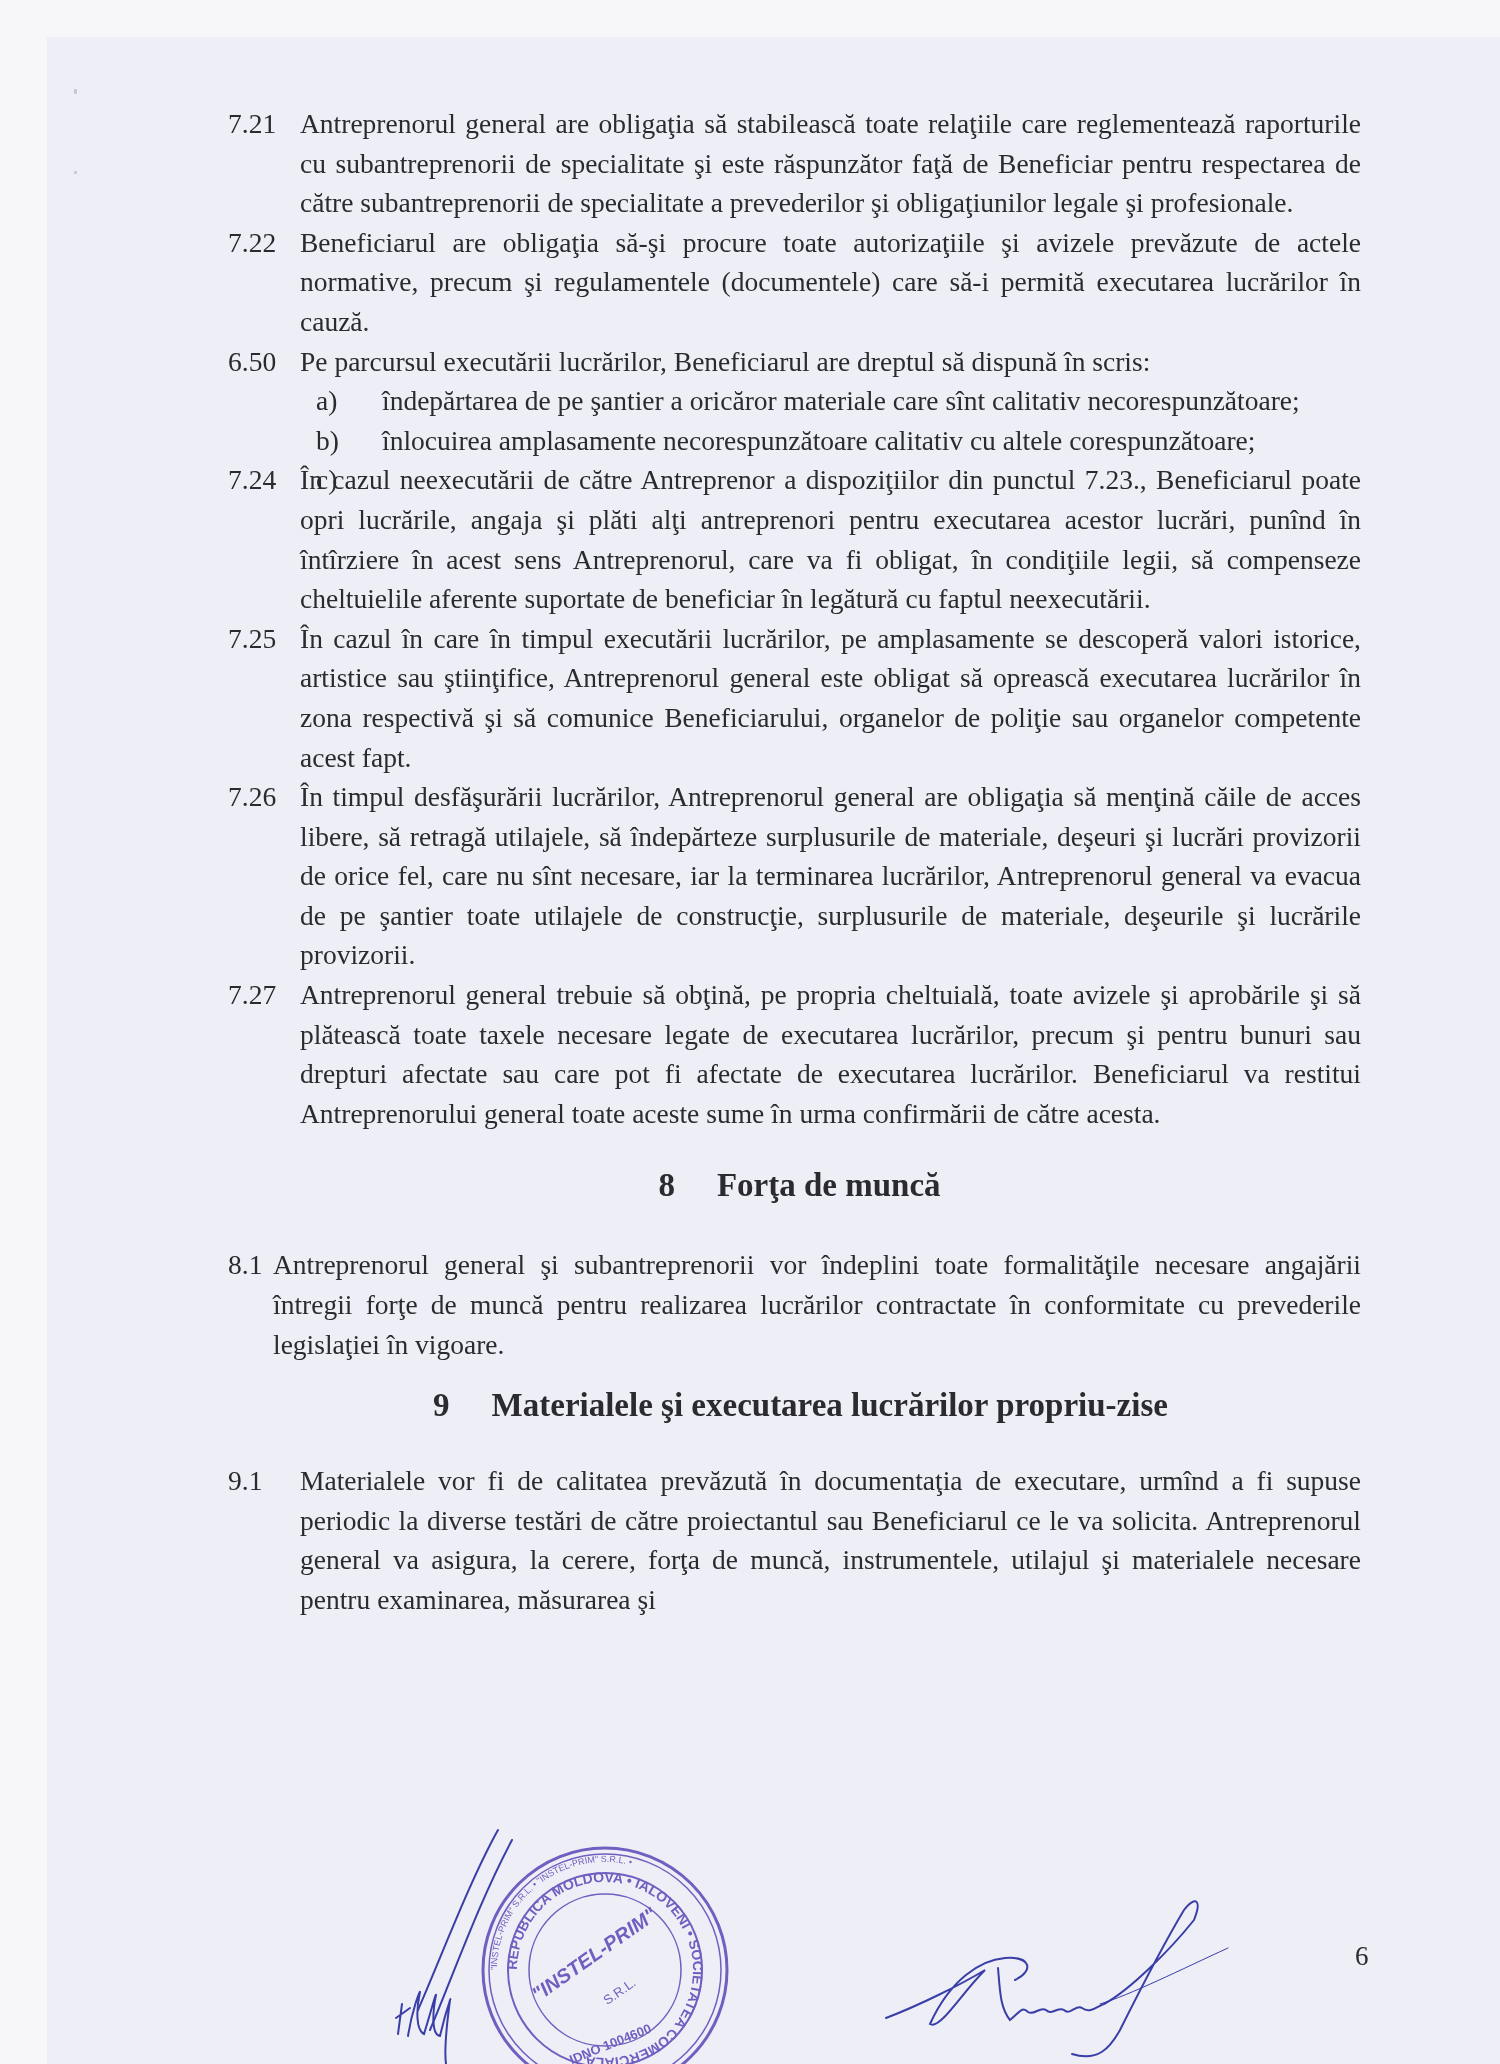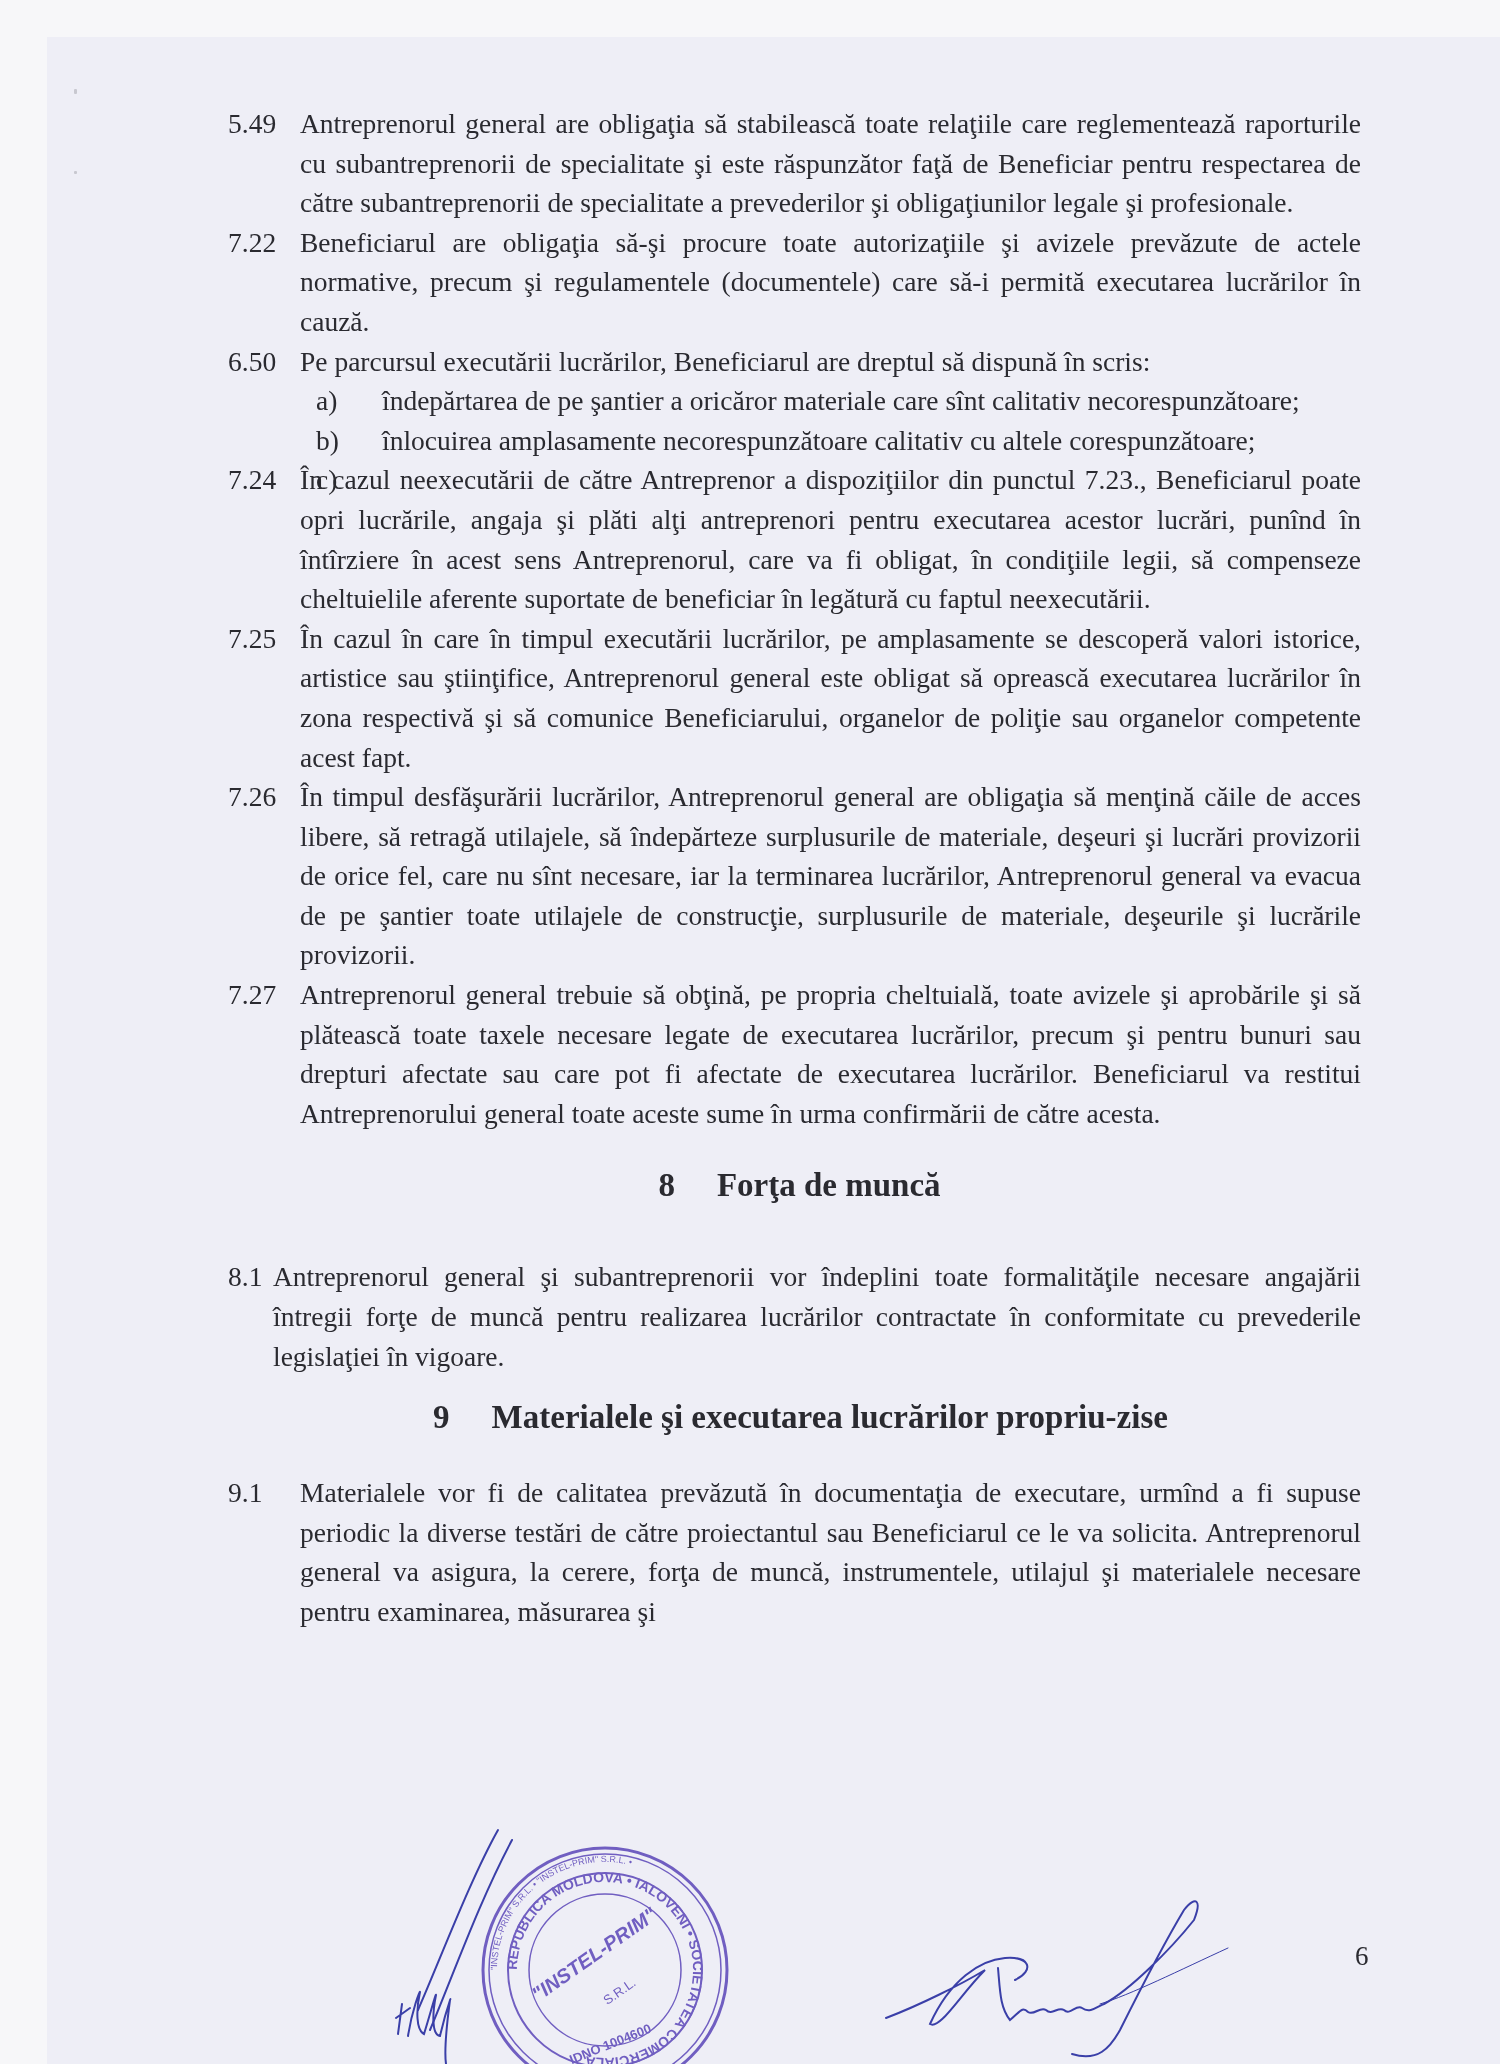--- a/index.html
+++ b/index.html
@@ -20,41 +20,41 @@
   }
   .clause { position: relative; padding-left: 72px; text-align: justify; text-align-last: left; }
   .clause .num { position: absolute; left: 0; top: 0; }
   .clause.c8 { padding-left: 45px; }
   .sub { position: relative; padding-left: 154px; text-align: left; }
   .sub .letter { position: absolute; left: 88px; top: 0; }
   .heading {
     font-weight: bold; font-size: 33px; text-align: center; line-height: 40px;
   }
   .heading .hnum { margin-right: 42px; }
-  .h8 { margin-top: 32px; margin-bottom: 52px; padding-left: 10px; }
+  .h8 { margin-top: 32px; margin-bottom: 40px; padding-left: 10px; }
   .h9 { margin-top: 21px; margin-bottom: 36px; padding-left: 12px; }
   .pagenum { position: absolute; left: 1355px; top: 1941px; font-size: 27px; }
   .overlay { position: absolute; left: 0; top: 0; width: 1500px; height: 2064px; pointer-events: none; }
   .stamp-text { font-family: "Liberation Sans", sans-serif; fill: #5b46b8; }
 </style>
 </head>
 <body>
 
 <div class="page">
   <div class="specks">
     <span class="s" style="left:27px;top:52px;"></span>
     <span class="s" style="left:27px;top:134px;height:3px;"></span>
   </div>
 </div>
 
 <div class="content">
 
   <div>
     <div class="clause">
-      <span class="num">5.49</span>
+      <span class="num">7.21</span>
       <span>Antreprenorul general are obligaţia să stabilească toate relaţiile care reglementează raporturile cu subantreprenorii de specialitate şi este răspunzător faţă de Beneficiar pentru respectarea de către subantreprenorii de specialitate a prevederilor şi obligaţiunilor legale şi profesionale.</span>
     </div>
     <div class="clause">
       <span class="num">7.22</span>
       <span>Beneficiarul are obligaţia să-şi procure toate autorizaţiile şi avizele prevăzute de actele normative, precum şi regulamentele (documentele) care să-i permită executarea lucrărilor în cauză.</span>
     </div>
     <div class="clause">
       <span class="num">6.50</span>
       <span>Pe parcursul executării lucrărilor, Beneficiarul are dreptul să dispună în scris:</span>
     </div>

